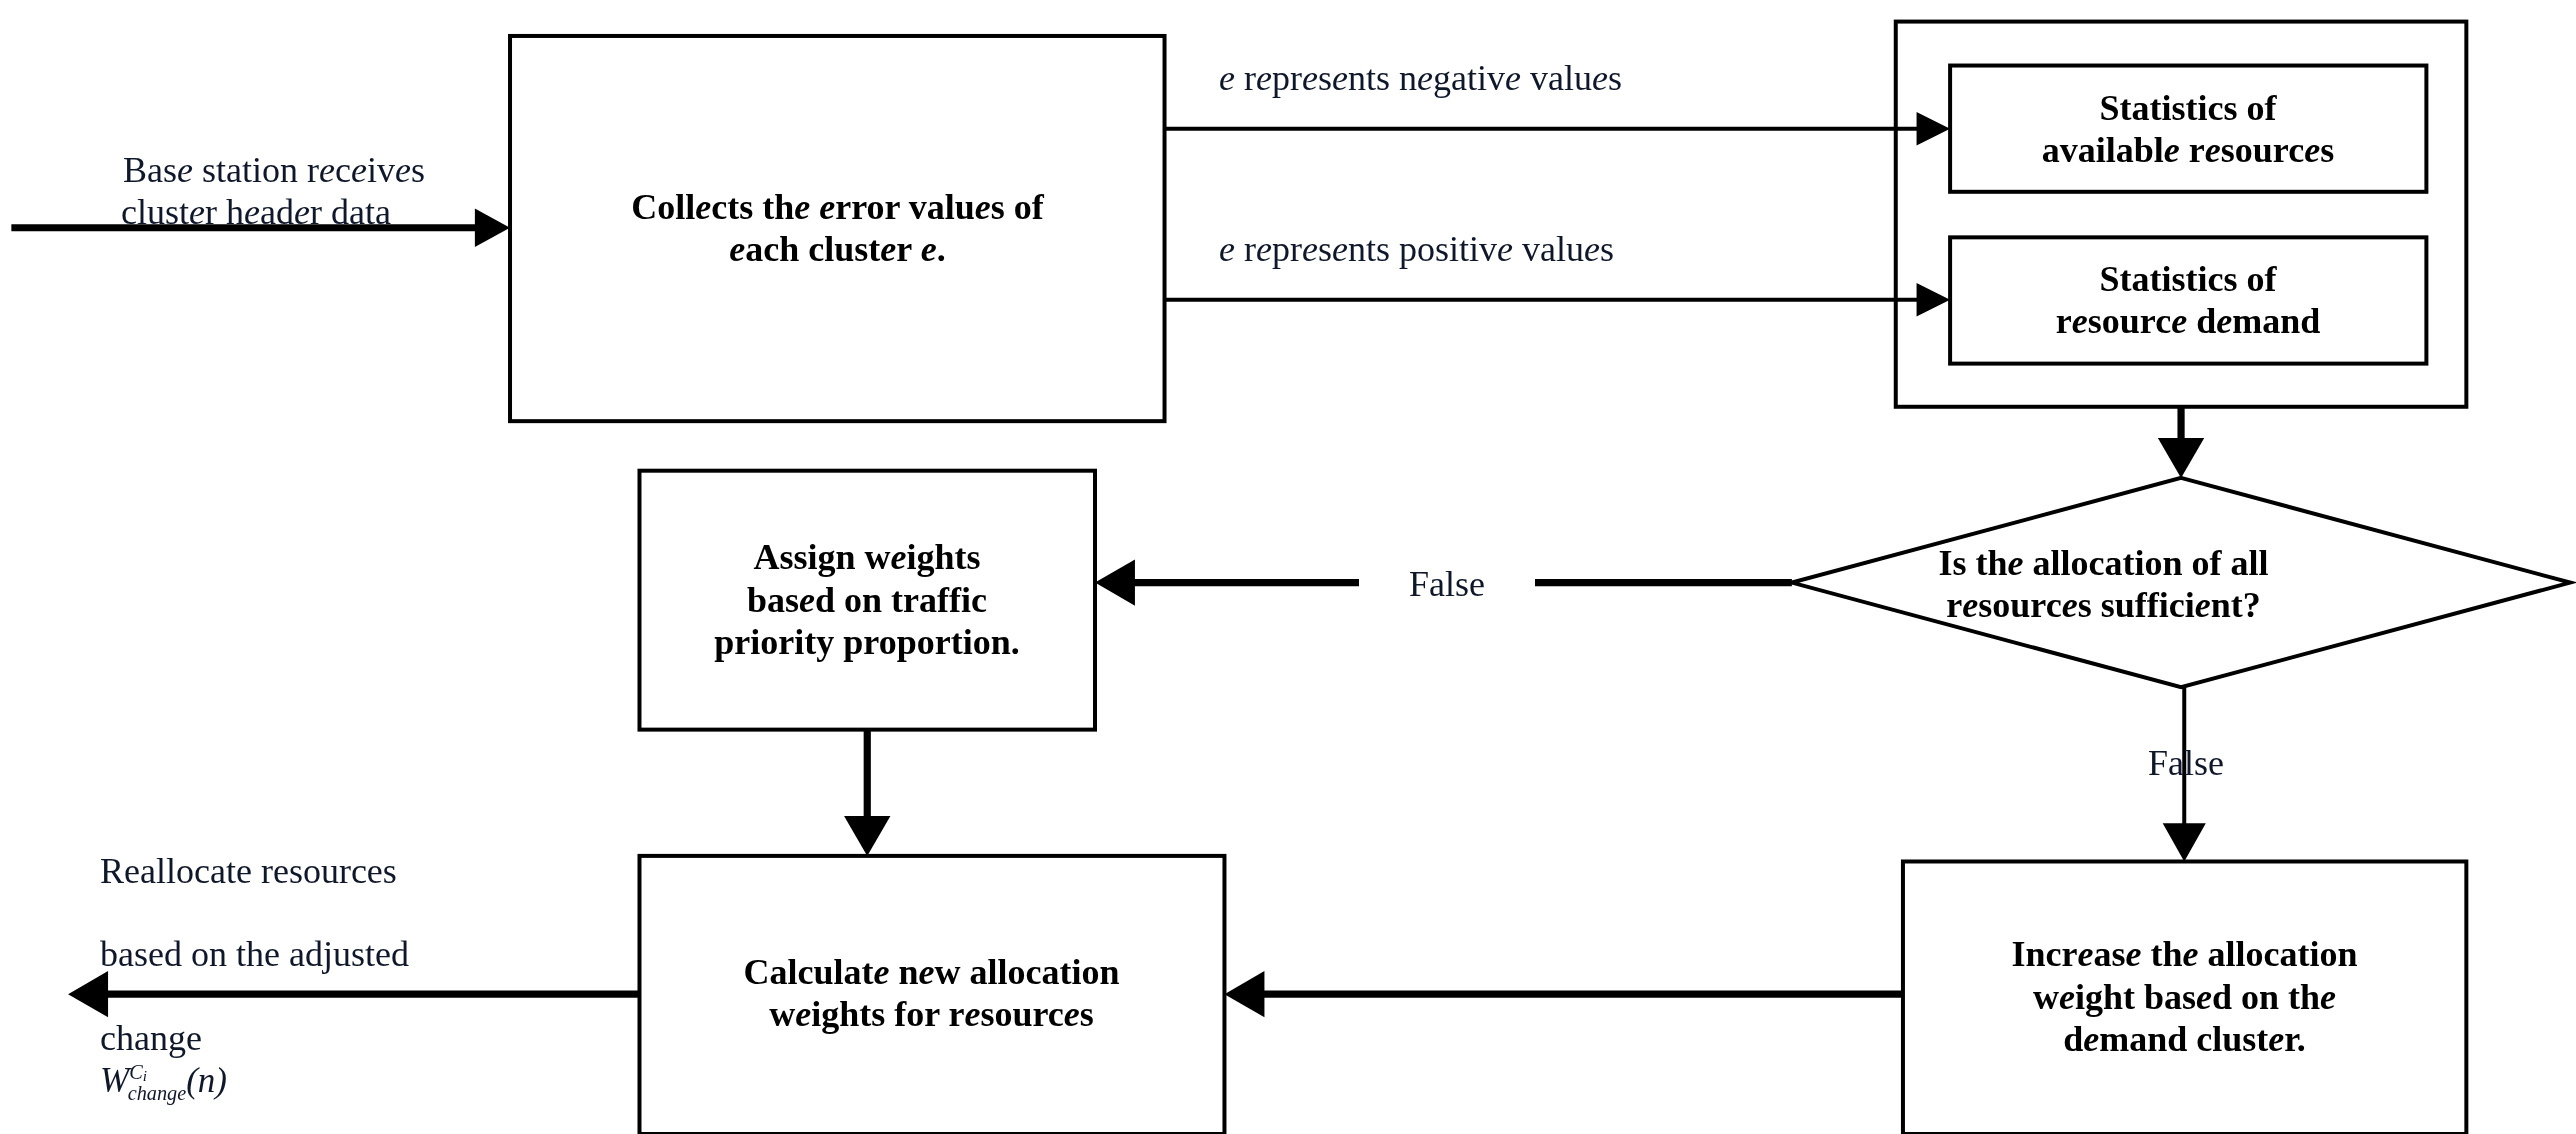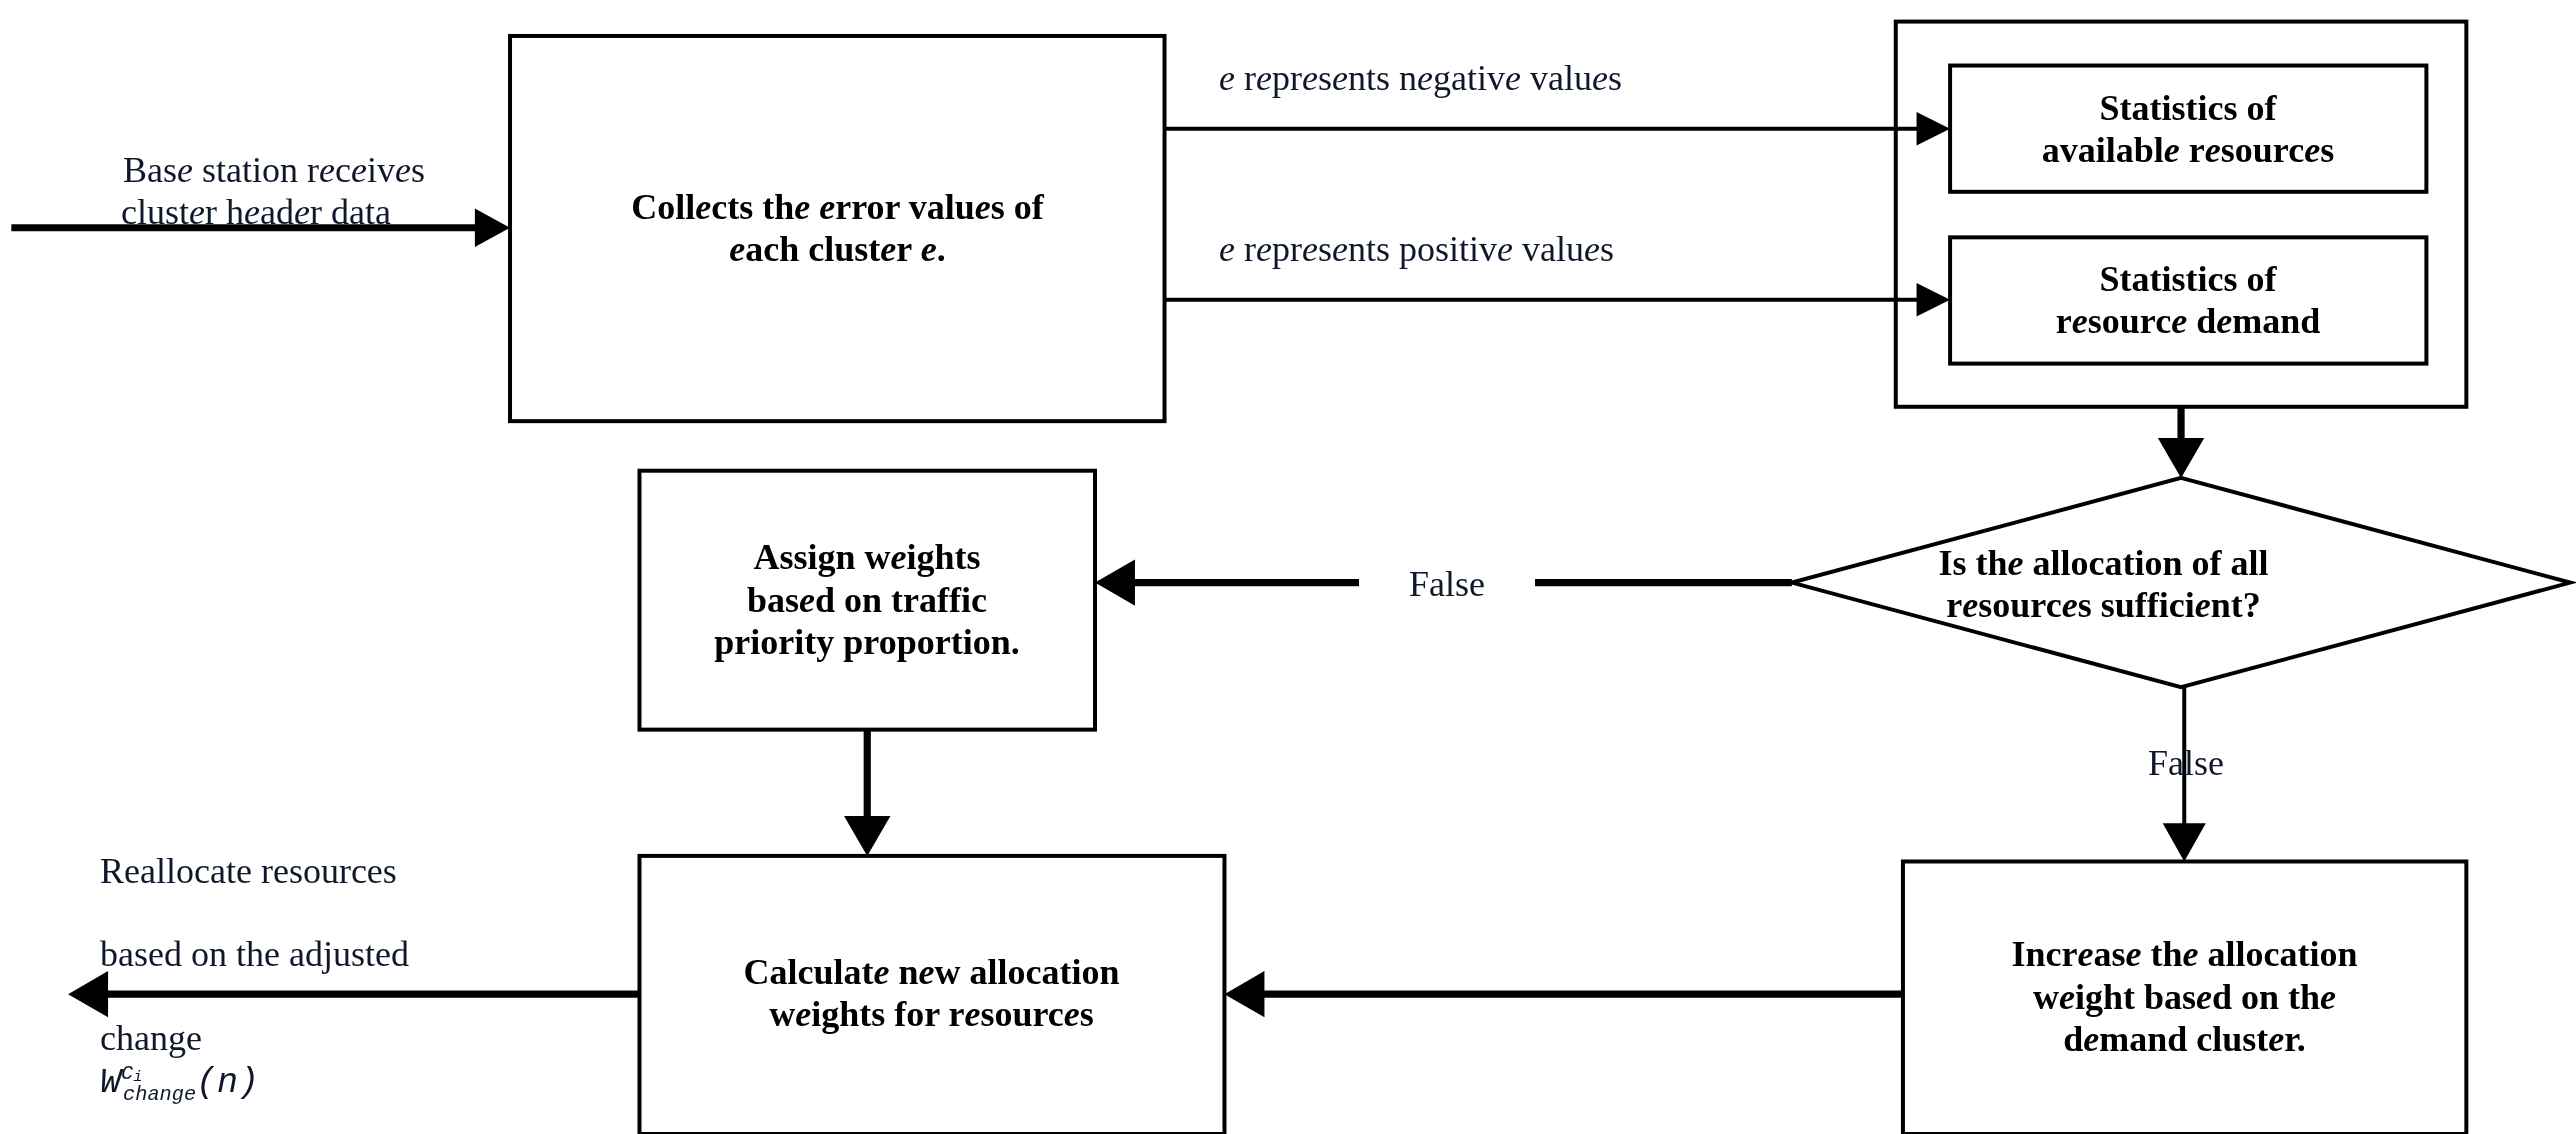--- a/index.html
+++ b/index.html
@@ -72,21 +72,21 @@
     font-size: 36px;
     line-height: 1.18;
   }
   .node-text > span { display: block; width: 100%; font-weight: bold; }
   em.mathit {
     font-style: italic;
     font-family: "Liberation Serif", "DejaVu Serif", serif;
   }
   .formula {
     font-style: italic;
-    font-family: Liberation Mono, monospace;
+    font-family: Liberation Serif, serif;
     font-size: 35px;
     white-space: nowrap;
   }
   .formula sup {
     font-size: 0.58em;
     vertical-align: super;
     line-height: 0;
   }
   .formula sub {
     font-size: 0.58em;

